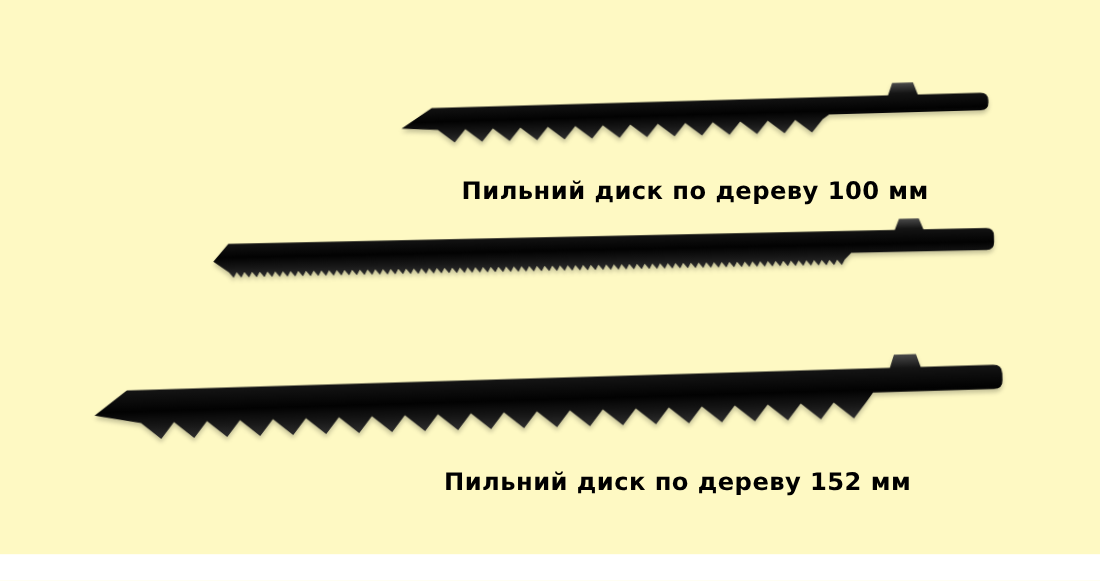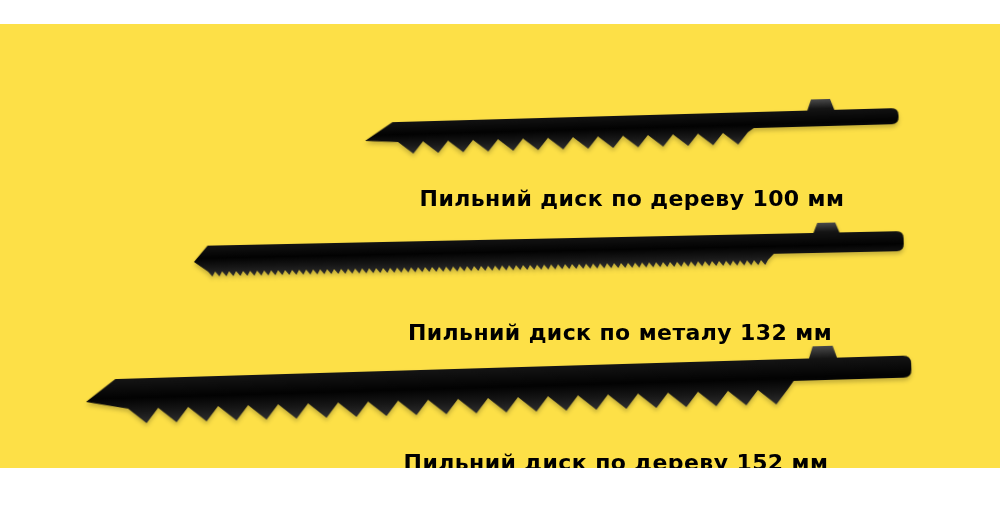--- a/index.html
+++ b/index.html
@@ -3,24 +3,23 @@
 <meta charset="utf-8">
 <style>
   html, body {
     margin: 0;
     padding: 0;
     font-family: "DejaVu Sans", "Liberation Sans", sans-serif;
   }
   .photo {
     position: relative;
     width: 1000px;
-    height: 444px;
-    background: #fde047;
+    height: 504px;
+    background: #fef9c3;
     overflow: hidden;
-    margin-top: 24px;
   }
   .blade-wrap {
     position: absolute;
     transform-origin: left center;
   }
   .blade-wrap svg {
     display: block;
     filter: drop-shadow(0 3px 2px rgba(0,0,0,0.22));
   }
   .blade1 { left: 363px; top: 85px;  width: 540px; height: 64px; transform: rotate(-1.6deg); }
@@ -61,21 +60,20 @@
         <path d="M 2 32 L 30 14 L 445 14 L 449 3 L 468 3 L 472 14 L 529 14 Q 536 14 536 21 L 536 23 Q 536 30 529 30 L 391 30 L 385 34 L 375.0 46 L 360 34 L 350.0 46 L 335 34 L 325.0 46 L 310 34 L 300.0 46 L 285 34 L 275.0 46 L 260 34 L 250.0 46 L 235 34 L 225.0 46 L 210 34 L 200.0 46 L 185 34 L 175.0 46 L 160 34 L 150.0 46 L 135 34 L 125.0 46 L 110 34 L 100.0 46 L 85 34 L 75.0 46 L 60 34 L 50.0 46 L 35 34 Z" fill="url(#bladeGradient)"></path>
       </svg>
   </div>
   <div class="caption caption1">Пильний диск по дереву 100 мм</div>
 
   <div class="blade-wrap blade2">
     <svg class="blade" viewBox="0 0 716 62">
         <path d="M 2 28 L 16 12 L 622 12 L 626 2 L 644 2 L 648 12 L 705 12 Q 712 12 712 19 L 712 25 Q 712 32 705 32 L 582 32 L 576 38 L 573.2 43 L 569 38 L 566.2 43 L 562 38 L 559.2 43 L 555 38 L 552.2 43 L 548 38 L 545.2 43 L 541 38 L 538.2 43 L 534 38 L 531.2 43 L 527 38 L 524.2 43 L 520 38 L 517.2 43 L 513 38 L 510.2 43 L 506 38 L 503.2 43 L 499 38 L 496.2 43 L 492 38 L 489.2 43 L 485 38 L 482.2 43 L 478 38 L 475.2 43 L 471 38 L 468.2 43 L 464 38 L 461.2 43 L 457 38 L 454.2 43 L 450 38 L 447.2 43 L 443 38 L 440.2 43 L 436 38 L 433.2 43 L 429 38 L 426.2 43 L 422 38 L 419.2 43 L 415 38 L 412.2 43 L 408 38 L 405.2 43 L 401 38 L 398.2 43 L 394 38 L 391.2 43 L 387 38 L 384.2 43 L 380 38 L 377.2 43 L 373 38 L 370.2 43 L 366 38 L 363.2 43 L 359 38 L 356.2 43 L 352 38 L 349.2 43 L 345 38 L 342.2 43 L 338 38 L 335.2 43 L 331 38 L 328.2 43 L 324 38 L 321.2 43 L 317 38 L 314.2 43 L 310 38 L 307.2 43 L 303 38 L 300.2 43 L 296 38 L 293.2 43 L 289 38 L 286.2 43 L 282 38 L 279.2 43 L 275 38 L 272.2 43 L 268 38 L 265.2 43 L 261 38 L 258.2 43 L 254 38 L 251.2 43 L 247 38 L 244.2 43 L 240 38 L 237.2 43 L 233 38 L 230.2 43 L 226 38 L 223.2 43 L 219 38 L 216.2 43 L 212 38 L 209.2 43 L 205 38 L 202.2 43 L 198 38 L 195.2 43 L 191 38 L 188.2 43 L 184 38 L 181.2 43 L 177 38 L 174.2 43 L 170 38 L 167.2 43 L 163 38 L 160.2 43 L 156 38 L 153.2 43 L 149 38 L 146.2 43 L 142 38 L 139.2 43 L 135 38 L 132.2 43 L 128 38 L 125.2 43 L 121 38 L 118.2 43 L 114 38 L 111.2 43 L 107 38 L 104.2 43 L 100 38 L 97.2 43 L 93 38 L 90.2 43 L 86 38 L 83.2 43 L 79 38 L 76.2 43 L 72 38 L 69.2 43 L 65 38 L 62.2 43 L 58 38 L 55.2 43 L 51 38 L 48.2 43 L 44 38 L 41.2 43 L 37 38 L 34.2 43 L 30 38 L 27.2 43 L 23 38 L 20.2 43 L 16 38 Z" fill="url(#bladeGradient)"></path>
       </svg>
   </div>
-  <div class="caption caption2">Пильний диск по металу 132 мм</div>
 
   <div class="blade-wrap blade3">
     <svg class="blade" viewBox="0 0 832 78">
         <path d="M 2 38 L 32 16 L 726 16 L 730 4 L 750 4 L 754 16 L 820 16 Q 828 16 828 24 L 828 30 Q 828 38 820 38 L 710 38 L 704 46 L 692.0 61 L 674 46 L 662.0 61 L 644 46 L 632.0 61 L 614 46 L 602.0 61 L 584 46 L 572.0 61 L 554 46 L 542.0 61 L 524 46 L 512.0 61 L 494 46 L 482.0 61 L 464 46 L 452.0 61 L 434 46 L 422.0 61 L 404 46 L 392.0 61 L 374 46 L 362.0 61 L 344 46 L 332.0 61 L 314 46 L 302.0 61 L 284 46 L 272.0 61 L 254 46 L 242.0 61 L 224 46 L 212.0 61 L 194 46 L 182.0 61 L 164 46 L 152.0 61 L 134 46 L 122.0 61 L 104 46 L 92.0 61 L 74 46 L 62.0 61 L 44 46 Z" fill="url(#bladeGradient)"></path>
       </svg>
   </div>
   <div class="caption caption3">Пильний диск по дереву 152 мм</div>
 
 </div>
 

